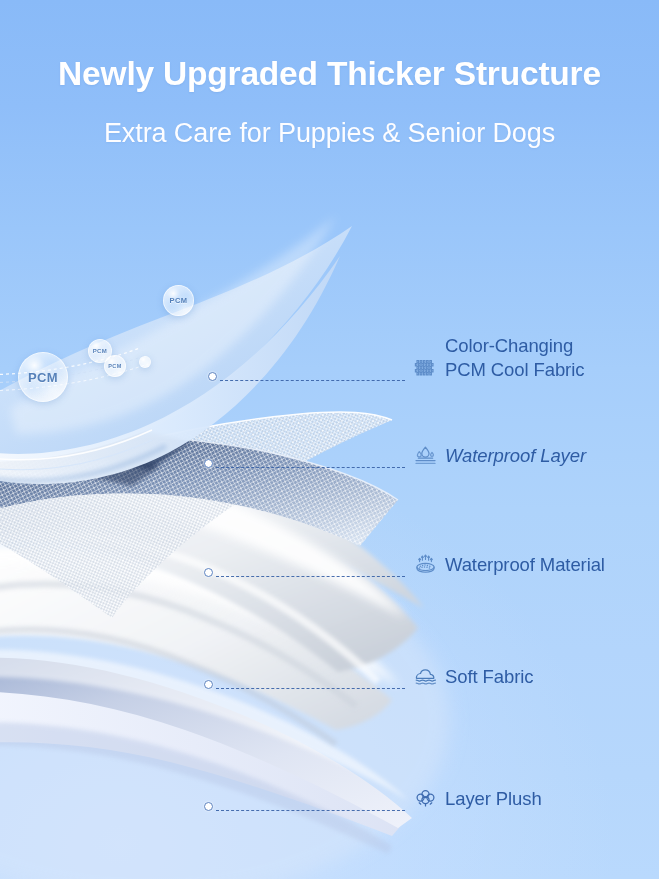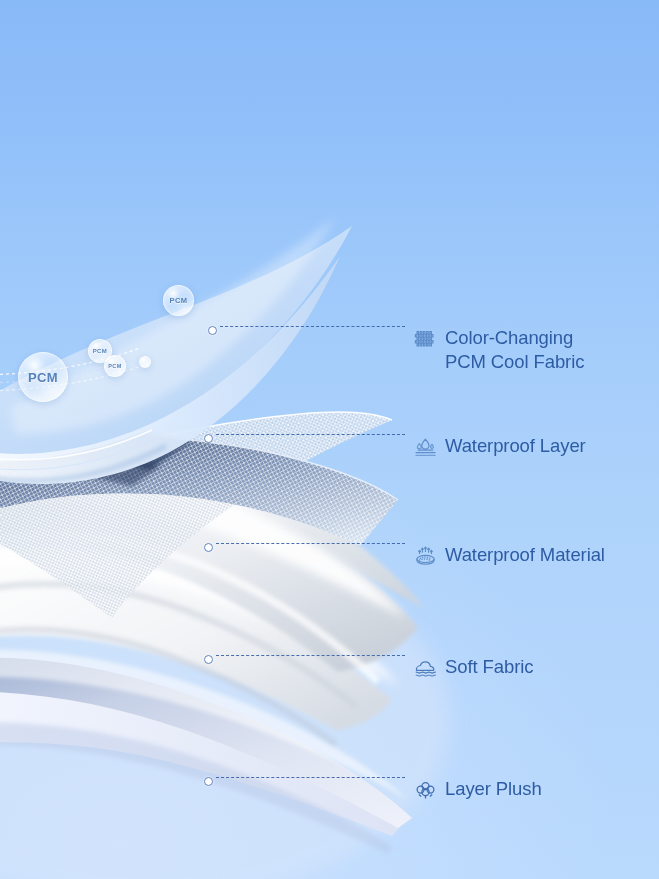--- a/index.html
+++ b/index.html
@@ -80,21 +80,21 @@
   #bub-2 span { font-size:6px; }
   #bub-3 { left:104px; top:355px; width:22px; height:22px; }
   #bub-3 span { font-size:5.5px; }
   #bub-4 { left:163px; top:285px; width:31px; height:31px; }
   #bub-4 span { font-size:7.5px; }
   #bub-5 { left:139px; top:356px; width:12px; height:12px; }
   #bub-5 span { font-size:0; }
 
   
   .callouts { position:absolute; inset:0; z-index:50; }
-  .callout { position:absolute; display:flex; align-items:flex-start; }
+  .callout { position:absolute; display:flex; align-items:flex-end;margin-top:8px; }
   .dot {
     width:9px; height:9px; border-radius:50%;
     background:#ffffff;
     border:1.2px solid #5b82c0;
     flex:0 0 auto;
     box-shadow:0 0 2px rgba(255,255,255,.9);
   }
   .dash {
     height:0; flex:0 0 auto;
     border-top:1.4px dashed #3a63a8;
@@ -112,21 +112,21 @@
     margin-left:7px;
     font-size:18.5px;
     color:#2e5ca4;
     line-height:1.28;
     white-space:pre-line;
     letter-spacing:-.1px;
   }
 
   #co-1 { left:208px; top:326px; }
   #co-1 .dash { width:185px; }
-  #co-2 { left:204px; top:434px; }
+  #co-2 { left:204px; top:434px;font-style:italic; }
   #co-2 .dash { width:189px; }
   #co-3 { left:204px; top:543px; }
   #co-3 .dash { width:189px; }
   #co-4 { left:204px; top:655px; }
   #co-4 .dash { width:189px; }
   #co-5 { left:204px; top:777px; }
   #co-5 .dash { width:189px; }
 </style>
 </head>
 <body>
@@ -315,20 +315,24 @@
   <div class="bubble" id="bub-3">
     <span>PCM</span>
   </div>
   <div class="bubble" id="bub-4">
     <span>PCM</span>
   </div>
   <div class="bubble" id="bub-5">
     <span></span>
   </div>
 
+  <div class="headings">
+    <div class="title">Newly Upgraded Thicker Structure</div>
+    <div class="subtitle">Extra Care for Puppies &amp; Senior Dogs</div>
+  </div>
 
   <div class="callouts">
 
     <div class="callout" id="co-1">
       <div class="dot"></div>
       <div class="dash"></div>
       <div class="ico">
         <svg width="24" height="24" viewBox="0 0 24 24" fill="none" stroke="#5e8dc9" stroke-width="1.15" stroke-linecap="round">
           <path d="M3 5h18M3 8h18M3 11h18M3 14h18M3 17h18M3 20h18" opacity=".0"></path>
           <path d="M4 4.6h1.6v2.2H4zM7.2 4.6h1.6v2.2H7.2zM10.4 4.6H12v2.2h-1.6zM13.6 4.6h1.6v2.2h-1.6zM16.8 4.6h1.6v2.2h-1.6z"></path>

